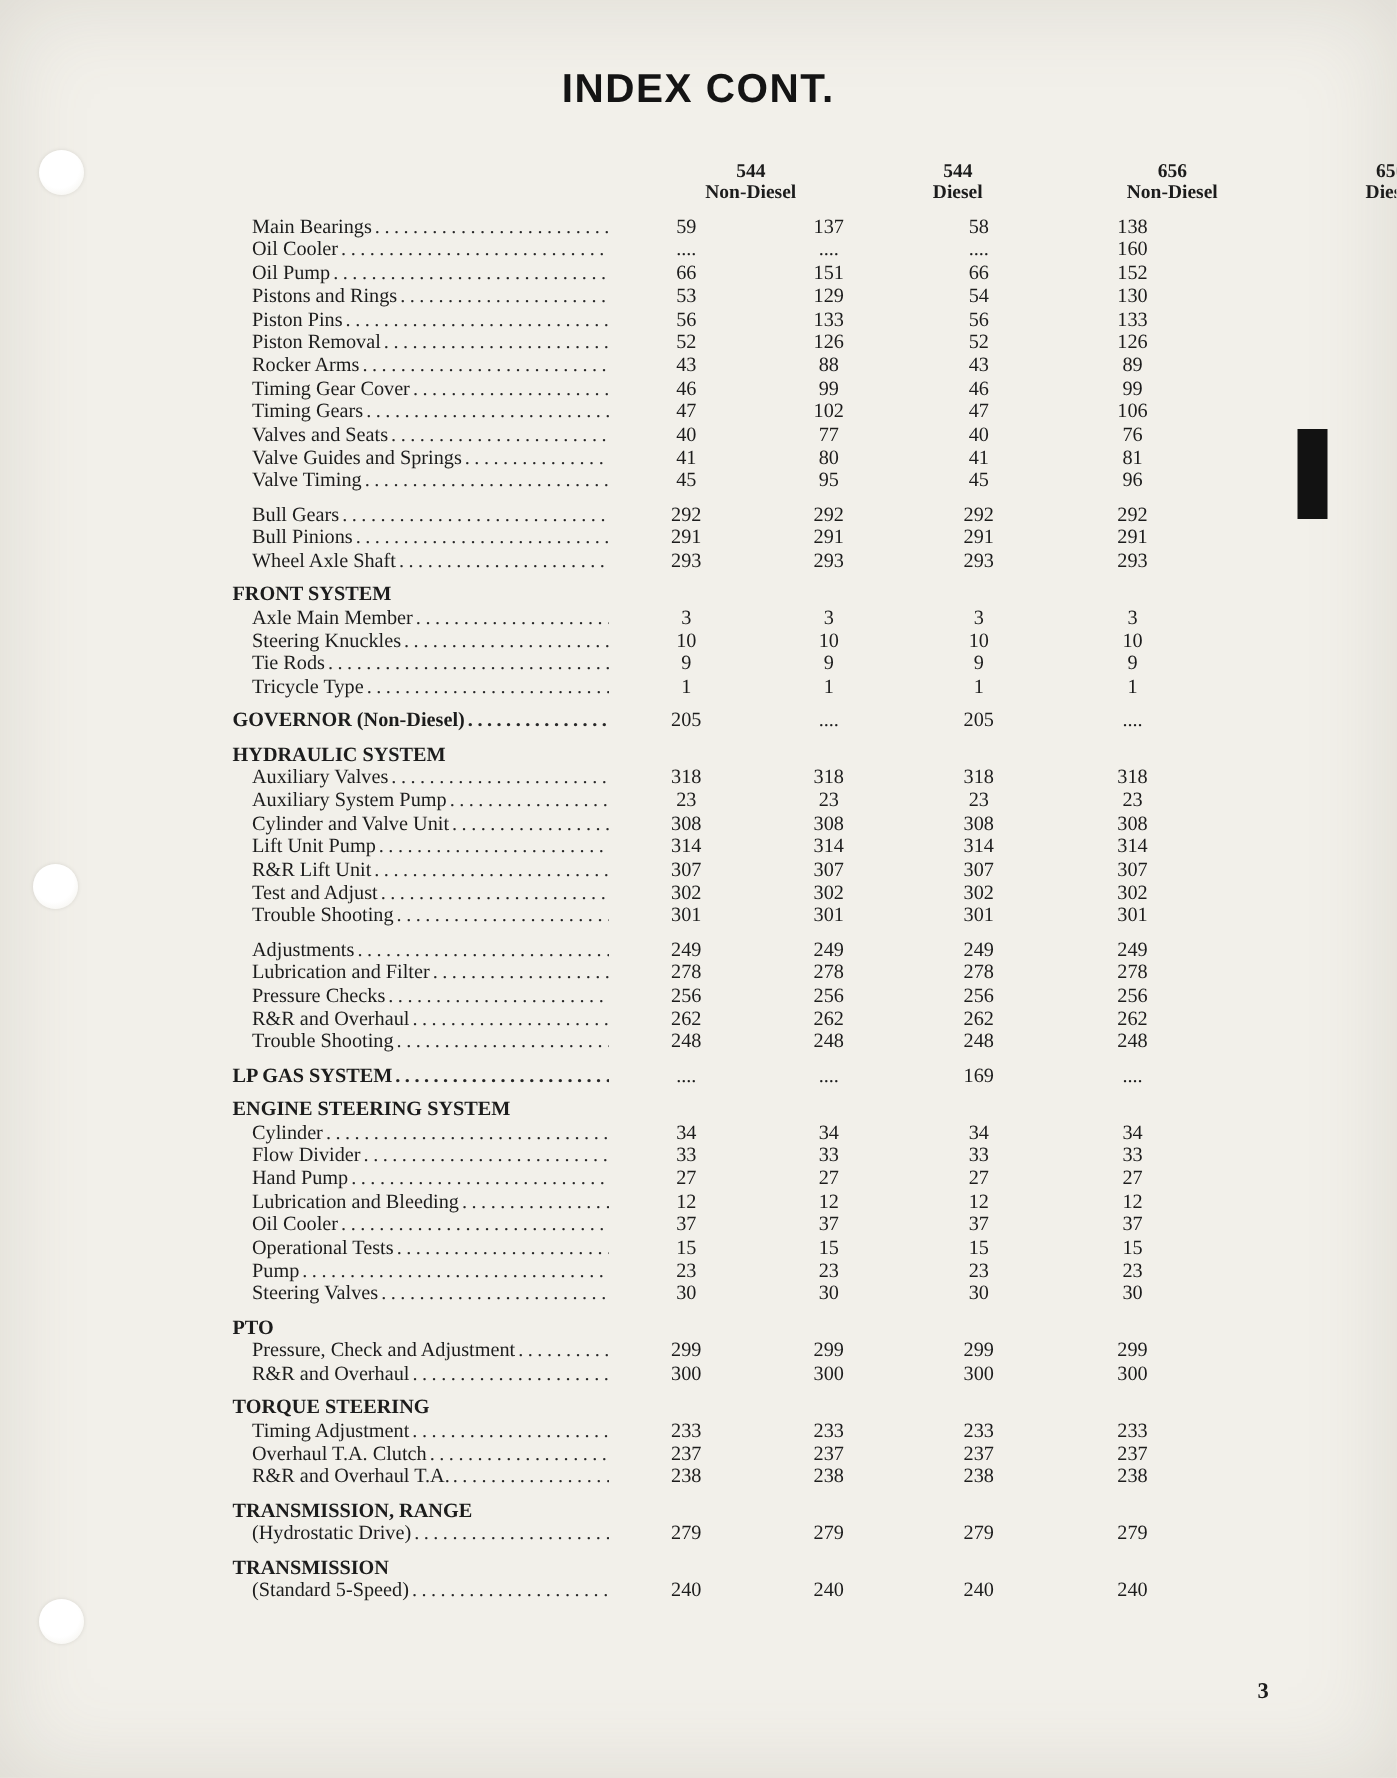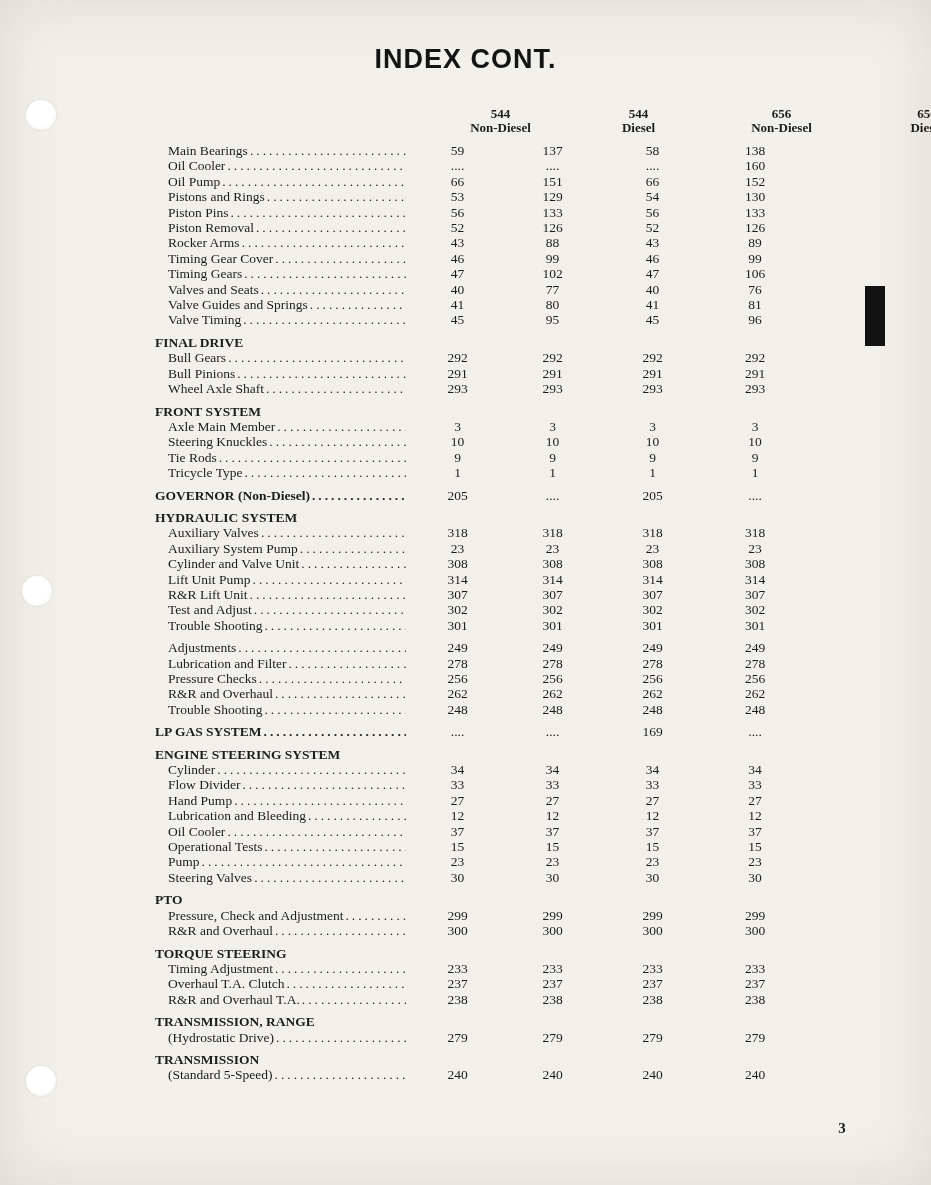--- a/index.html
+++ b/index.html
@@ -245,25 +245,20 @@
               <span class="leader"></span>
             </div>
             <div class="val-cell">45</div>
             <div class="val-cell">95</div>
             <div class="val-cell">45</div>
             <div class="val-cell">96</div>
           </div>
         </div>
         <div class="section">
           <div class="row">
-            <div class="label-cell heading-label">
-              <span class="label-text">FINAL DRIVE</span>
-            </div>
-          </div>
-          <div class="row">
             <div class="label-cell item-label">
               <span class="label-text">Bull Gears</span>
               <span class="leader"></span>
             </div>
             <div class="val-cell">292</div>
             <div class="val-cell">292</div>
             <div class="val-cell">292</div>
             <div class="val-cell">292</div>
           </div>
           <div class="row">

